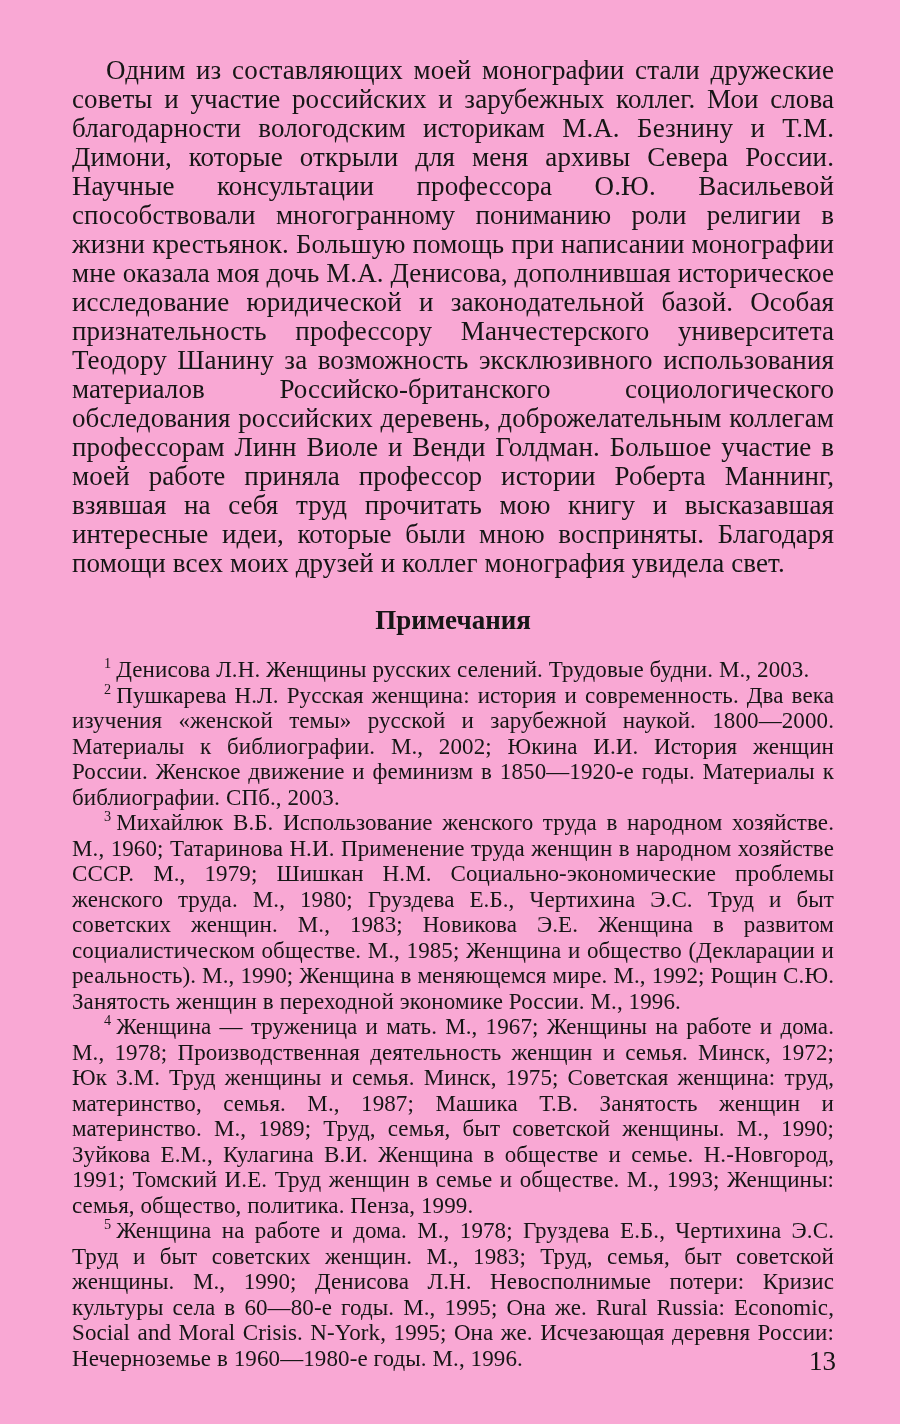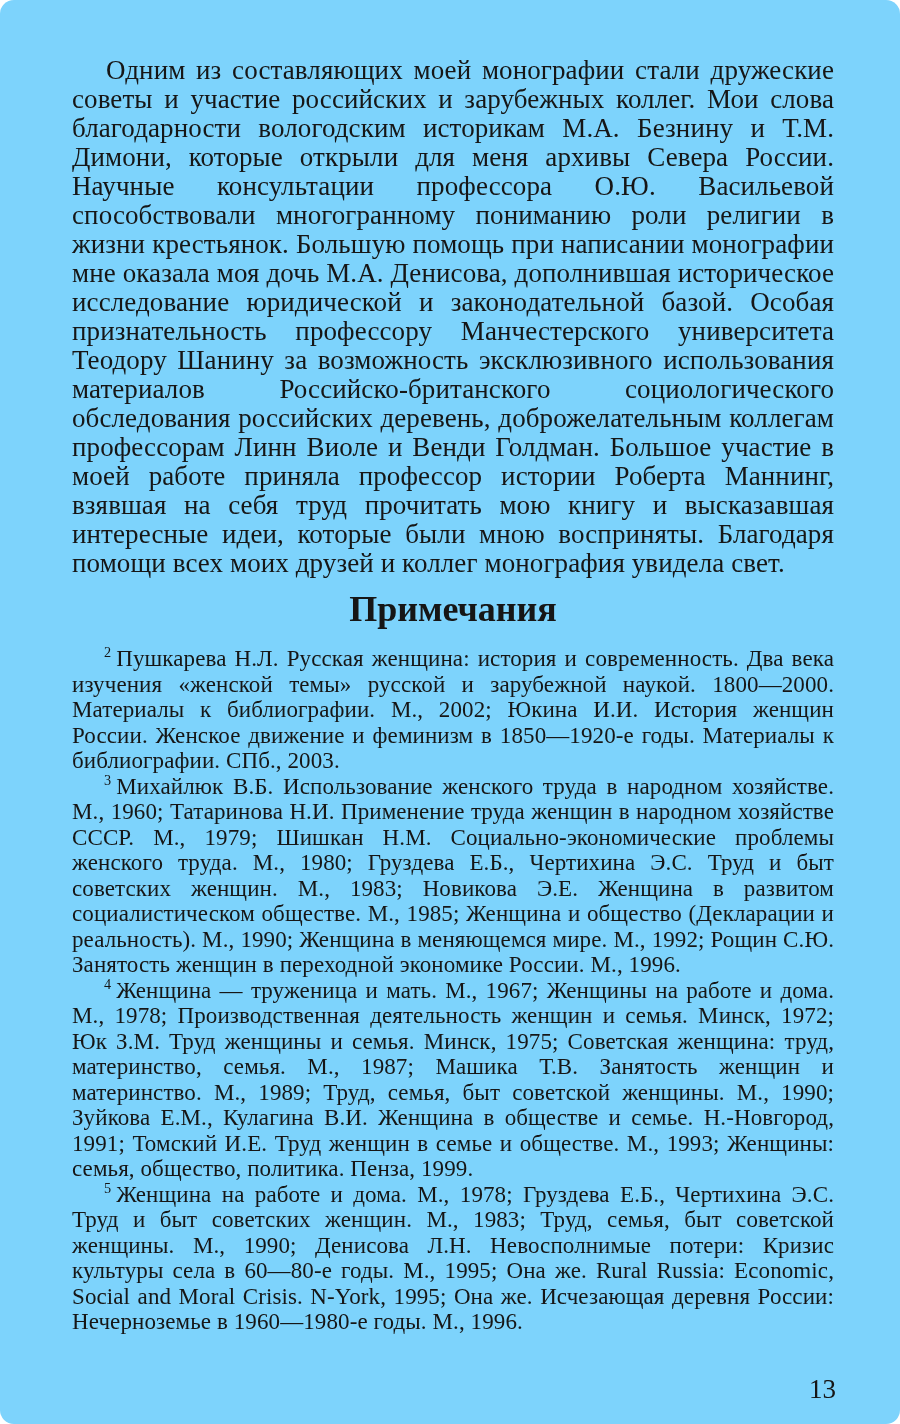--- a/index.html
+++ b/index.html
@@ -4,39 +4,38 @@
 <style>
   html, body {
     margin: 0;
     padding: 0;
     background: #ffffff;
   }
   .page {
     position: relative;
     width: 900px;
     height: 1424px;
-    background: #7dd3fc;
+    background: #f9a8d4;
     color: #161616;
     font-family: "Liberation Serif", "DejaVu Serif", serif;
     box-sizing: border-box;
     padding: 56px 66px 0 72px;
     overflow: hidden;
-    border-radius: 14px;
   }
   .body-par {
     margin: 0;
     font-size: 27px;
     line-height: 29px;
     text-align: justify;
     text-indent: 34px;
     letter-spacing: 0.1px;
   }
   .notes-heading {
-    margin: 16px 0 22px 0;
-    font-size: 36px;
+    margin: 27px 0 22px 0;
+    font-size: 27px;
     line-height: 30px;
     font-weight: bold;
     text-align: center;
   }
   .footnotes {
     margin: 0;
   }
   .footnote {
     margin: 0;
     font-size: 23px;
@@ -48,37 +47,38 @@
   .fn-marker {
     font-size: 0.62em;
     line-height: 0;
     vertical-align: super;
     padding-right: 5px;
     font-weight: normal;
   }
   .page-number {
     position: absolute;
     right: 64px;
-    bottom: 20px;
+    bottom: 48px;
     font-size: 27px;
     line-height: 30px;
     color: #161616;
   }
 </style>
 </head>
 <body>
 
 <div class="page">
 
   <p class="body-par">Одним из составляющих моей монографии стали дружеские советы и участие российских и зарубежных коллег. Мои слова благодарности вологодским историкам М.А. Безнину и Т.М. Димони, которые открыли для меня архивы Севера России. Научные консультации профессора О.Ю. Васильевой способствовали многогранному пониманию роли религии в жизни крестьянок. Большую помощь при написании монографии мне оказала моя дочь М.А. Денисова, дополнившая историческое исследование юридической и законодательной базой. Особая признательность профессору Манчестерского университета Теодору Шанину за возможность эксклюзивного использования материалов Российско-британского социологического обследования российских деревень, доброжелательным коллегам профессорам Линн Виоле и Венди Голдман. Большое участие в моей работе приняла профессор истории Роберта Маннинг, взявшая на себя труд прочитать мою книгу и высказавшая интересные идеи, которые были мною восприняты. Благодаря помощи всех моих друзей и коллег монография увидела свет.</p>
 
   <h2 class="notes-heading">Примечания</h2>
 
   <div class="footnotes">
 
+    <p class="footnote"><sup class="fn-marker">1</sup><span>Денисова Л.Н. Женщины русских селений. Трудовые будни. М., 2003.</span></p>
 
     <p class="footnote"><sup class="fn-marker">2</sup><span>Пушкарева Н.Л. Русская женщина: история и современность. Два века изучения «женской темы» русской и зарубежной наукой. 1800—2000. Материалы к библиографии. М., 2002; Юкина И.И. История женщин России. Женское движение и феминизм в 1850—1920-е годы. Материалы к библиографии. СПб., 2003.</span></p>
 
     <p class="footnote"><sup class="fn-marker">3</sup><span>Михайлюк В.Б. Использование женского труда в народном хозяйстве. М., 1960; Татаринова Н.И. Применение труда женщин в народном хозяйстве СССР. М., 1979; Шишкан Н.М. Социально-экономические проблемы женского труда. М., 1980; Груздева Е.Б., Чертихина Э.С. Труд и быт советских женщин. М., 1983; Новикова Э.Е. Женщина в развитом социалистическом обществе. М., 1985; Женщина и общество (Декларации и реальность). М., 1990; Женщина в меняющемся мире. М., 1992; Рощин С.Ю. Занятость женщин в переходной экономике России. М., 1996.</span></p>
 
     <p class="footnote"><sup class="fn-marker">4</sup><span>Женщина — труженица и мать. М., 1967; Женщины на работе и дома. М., 1978; Производственная деятельность женщин и семья. Минск, 1972; Юк З.М. Труд женщины и семья. Минск, 1975; Советская женщина: труд, материнство, семья. М., 1987; Машика Т.В. Занятость женщин и материнство. М., 1989; Труд, семья, быт советской женщины. М., 1990; Зуйкова Е.М., Кулагина В.И. Женщина в обществе и семье. Н.-Новгород, 1991; Томский И.Е. Труд женщин в семье и обществе. М., 1993; Женщины: семья, общество, политика. Пенза, 1999.</span></p>
 
     <p class="footnote"><sup class="fn-marker">5</sup><span>Женщина на работе и дома. М., 1978; Груздева Е.Б., Чертихина Э.С. Труд и быт советских женщин. М., 1983; Труд, семья, быт советской женщины. М., 1990; Денисова Л.Н. Невосполнимые потери: Кризис культуры села в 60—80-е годы. М., 1995; Она же. Rural Russia: Economic, Social and Moral Crisis. N-York, 1995; Она же. Исчезающая деревня России: Нечерноземье в 1960—1980-е годы. М., 1996.</span></p>
 
 

